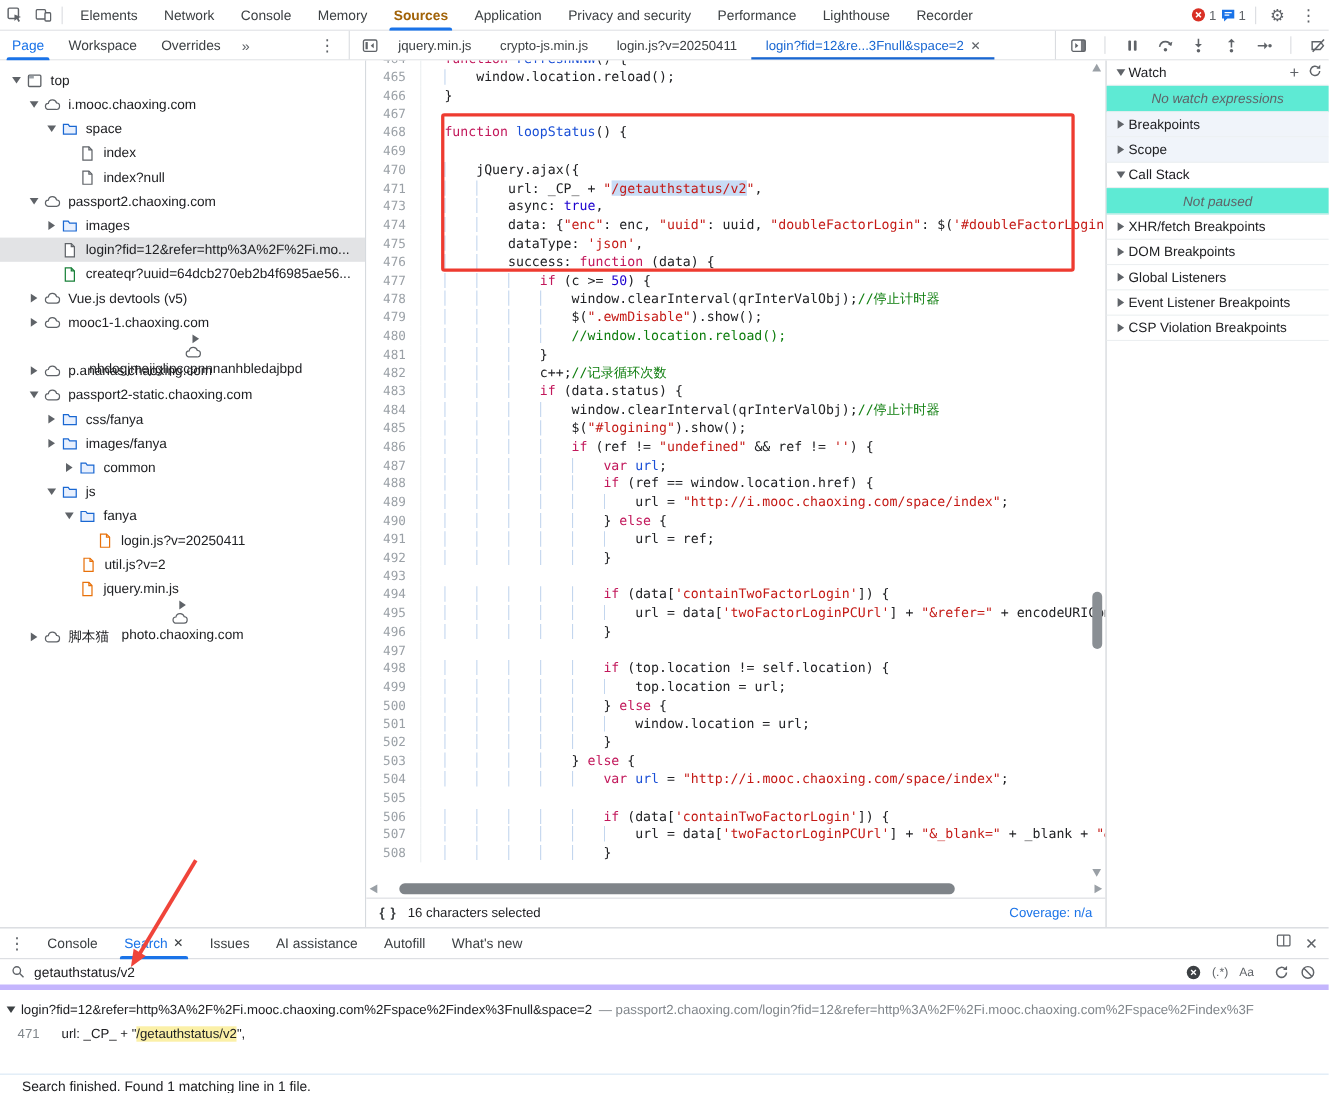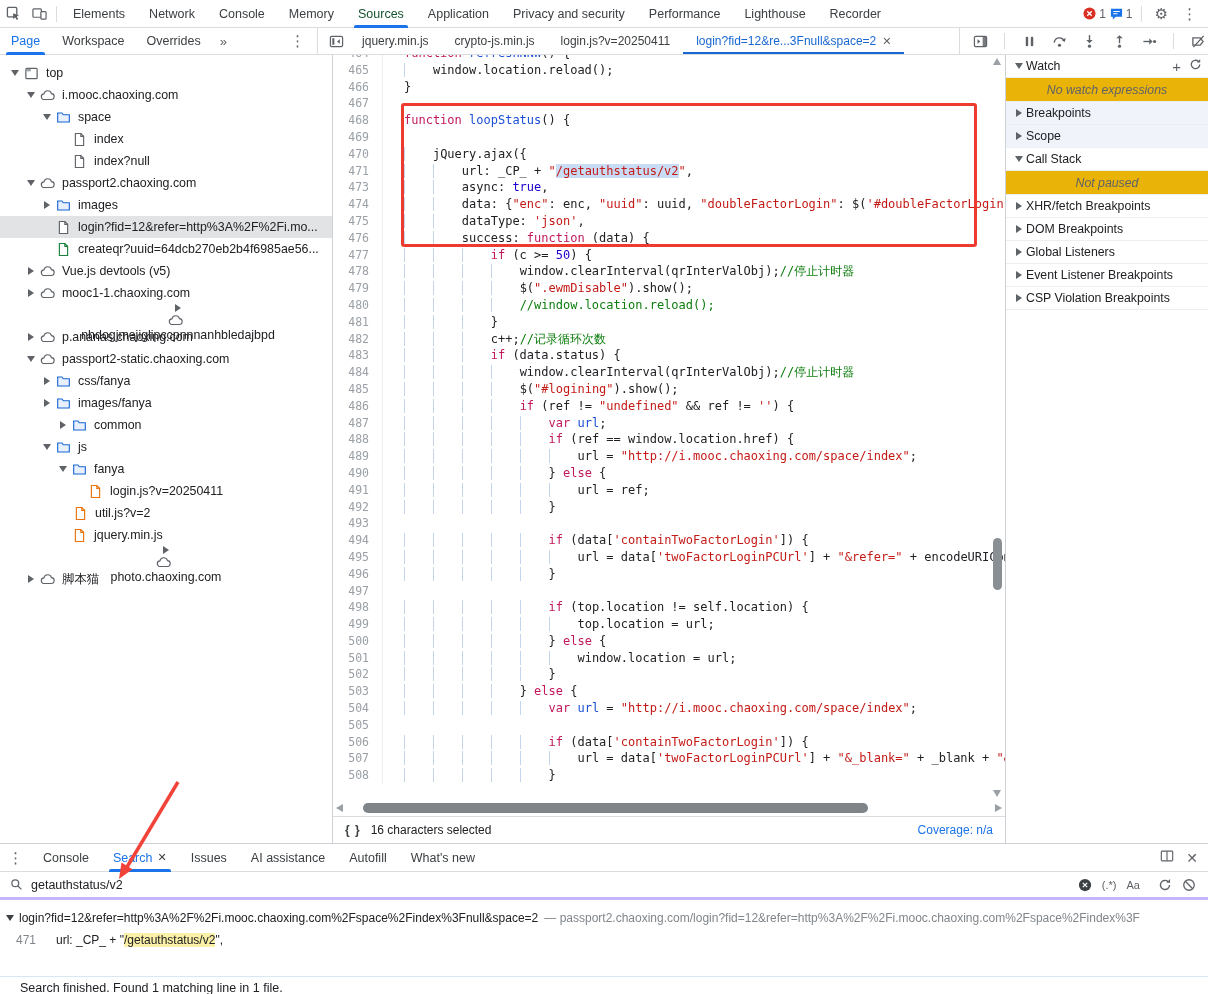--- a/index.html
+++ b/index.html
@@ -10,21 +10,21 @@
 
   
   #topbar { left:0; top:0; width:1208px; height:28px; display:flex; align-items:center;
     border-bottom:1px solid #dadce0; background:#fff; }
   .tb-icon { width:26px; height:26px; display:flex; align-items:center; justify-content:center; color:#5f6368; }
   .tb-icon svg { width:15px; height:15px; }
   .vdiv { width:1px; height:16px; background:#dadce0; margin:0 4px; }
   #main-tabs { display:flex; height:28px; }
   .main-tab { padding:0 12px; display:flex; align-items:center; font-size:12.5px; color:#3c4043;
     height:28px; position:relative; white-space:nowrap; cursor:default; }
-  .main-tab.active { color:#14532d; }
+  .main-tab.active { color:#a16207;font-weight:bold; }
   .main-tab.active::after { content:""; position:absolute; left:8px; right:8px; bottom:0; height:3px; background:#1a73e8; border-radius:2px 2px 0 0; }
   #topbar-right { margin-left:auto; display:flex; align-items:center; gap:4px; padding-right:6px; }
   .badge { display:flex; align-items:center; gap:3px; font-size:12px; color:#5f6368; }
   .badge svg { width:13px; height:13px; }
   .glyph-btn { font-size:15px; color:#5f6368; padding:0 5px; }
 
   
   #subbar { left:0; top:28px; width:1208px; height:27px; display:flex; align-items:stretch;
     border-bottom:1px solid #dadce0; background:#fff; }
   #nav-tabs-wrap { width:333px; display:flex; align-items:center; border-right:1px solid #dadce0; }
@@ -82,37 +82,37 @@
   #ed-status { position:absolute; left:0; top:761px; width:672px; height:27px; border-top:1px solid #dadce0;
     display:flex; align-items:center; font-size:12px; padding:0 12px; }
   #brace-ic { color:#3c4043; font-weight:bold; margin-right:10px; letter-spacing:1px; }
   #coverage { margin-left:auto; color:#1a73e8; }
 
   
   #rightbar { left:1005px; top:55px; width:203px; height:788px; border-left:1px solid #cdd1d6; background:#fff; font-size:12.3px; }
   .sec-head { height:23px; display:flex; align-items:center; padding:0 6px; border-bottom:1px solid #eceff1; color:#202124; }
   .sec-head.tint { background:#f0f4fa; }
   .sec-head .exp { width:14px; }
-  .sec-content { height:24px; display:flex; align-items:center; justify-content:center; background:#eab308;
+  .sec-content { height:24px; display:flex; align-items:center; justify-content:center; background:#5eead4;
     color:#5f6368; font-style:italic; border-bottom:1px solid #eceff1; }
   .sec-icons { margin-left:auto; display:flex; align-items:center; gap:8px; color:#5f6368; }
   .sec-icons svg { width:13px; height:13px; }
   .plus-ic { font-size:15px; line-height:1; }
 
   
   #drawer { left:0; top:843px; width:1208px; height:151px; border-top:1px solid #cdd1d6; background:#fff; }
   #drawer-tabs { height:28px; display:flex; align-items:center; border-bottom:1px solid #dadce0; }
   .dr-tab { padding:0 12px; height:28px; display:flex; align-items:center; gap:5px; font-size:12.5px; color:#3c4043; position:relative; white-space:nowrap; }
   .dr-tab.active { color:#1a73e8; }
   .dr-tab.active::after { content:""; position:absolute; left:8px; right:8px; bottom:0; height:3px; background:#1a73e8; border-radius:2px 2px 0 0; }
   .dr-close { color:#3c4043; font-size:11px; }
   #drawer-right { margin-left:auto; display:flex; align-items:center; gap:12px; padding-right:10px; color:#5f6368; }
   #drawer-right svg { width:14px; height:14px; }
   #drawer-right .x { font-size:14px; }
-  #search-row { height:28px; display:flex; align-items:center; border-bottom:3px solid #c4b5fd; padding:0 8px; }
+  #search-row { height:28px; display:flex; align-items:center; border-bottom:5px solid #c4b5fd; padding:0 8px; }
   #search-row svg.mag { width:13px; height:13px; color:#5f6368; margin:0 8px 0 2px; }
   #search-input { flex:1; border:none; outline:none; font-size:12.5px; color:#202124; font-family:"Liberation Sans",sans-serif; }
   #search-ctrls { display:flex; align-items:center; gap:10px; color:#5f6368; font-size:11px; padding-right:4px; }
   #search-ctrls svg { width:14px; height:14px; display:block; }
   #results { padding-top:7px; font-size:12px; }
   #result-file { height:22px; display:flex; align-items:center; padding-left:6px; white-space:nowrap; overflow:hidden; }
   #result-file .tri-d { width:0;height:0;border-left:4px solid transparent;border-right:4px solid transparent;border-top:6px solid #3c4043; margin-right:5px; flex:none; }
   #result-file .fpath { color:#80868b; margin-left:6px; }
   #result-match { height:21px; display:flex; align-items:center; padding-left:16px; font-size:12px; }
   #result-match .lnum { color:#80868b; width:26px; flex:none; }

